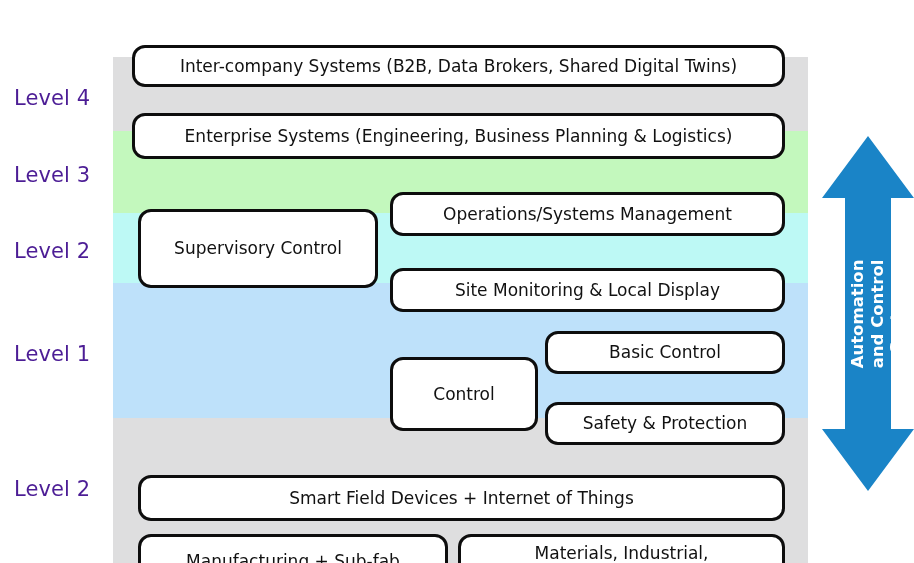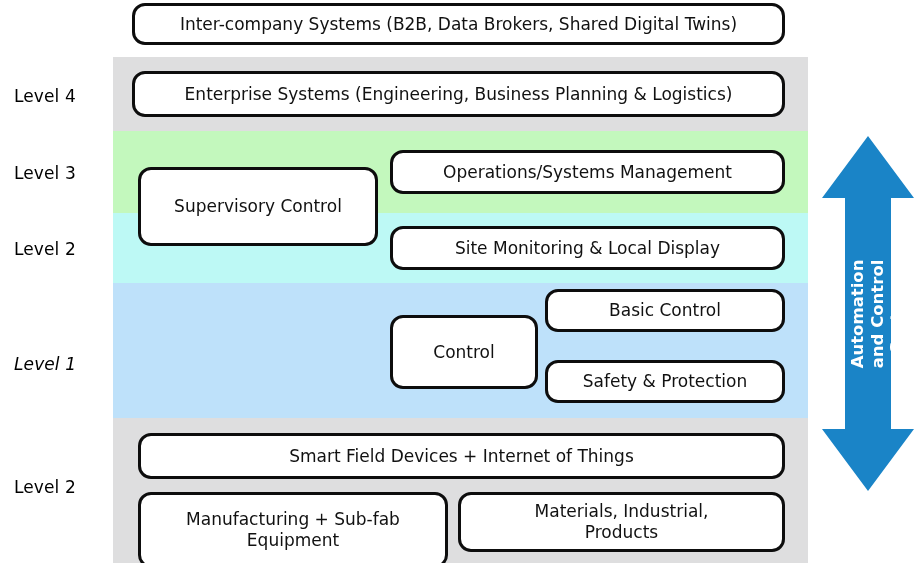--- a/index.html
+++ b/index.html
@@ -29,42 +29,43 @@
   .band-l3 { top: 131px; height: 82px;  background: #c3f8bd; }
   .band-l2 { top: 213px; height: 70px;  background: #bdf9f5; }
   .band-l1 { top: 283px; height: 135px; background: #bee1fa; }
   .band-l0 { top: 418px; height: 145px; background: #dededf; }
 
   
   .level-label {
     position: absolute;
     left: 14px;
     width: 95px;
-    font-size: 17px;
-    color: #000000;
+    font-size: 21px;
+    color: #4c1d95;
     letter-spacing: 0.1px;
     white-space: nowrap;
   }
 
   
   .node {
     position: absolute;
     box-sizing: border-box;
     background: #ffffff;
     border: 3.5px solid #0d0d0d;
     border-radius: 13px;
     display: flex;
     align-items: center;
     justify-content: center;
     text-align: center;
     font-size: 17px;
     line-height: 1.22;
     color: #111111;
     padding: 2px 6px;
     white-space: pre-line;
+    margin-top: 42px;
   }
 
   
   .arrow-wrap {
     position: absolute;
     left: 822px;
     top: 136px;
     width: 92px;
     height: 355px;
   }
@@ -97,21 +98,21 @@
 
   <div class="band band-l4"></div>
   <div class="band band-l3"></div>
   <div class="band band-l2"></div>
   <div class="band band-l1"></div>
   <div class="band band-l0"></div>
 
   <div class="level-label" style="top:86px;">Level 4</div>
   <div class="level-label" style="top:163px;">Level 3</div>
   <div class="level-label" style="top:239px;">Level 2</div>
-  <div class="level-label" style="top:354px;font-style:italic;">Level 1</div>
+  <div class="level-label" style="top:342px;">Level 1</div>
   <div class="level-label" style="top:477px;">Level 2</div>
 
   <div class="node" style="left:132px; top:3px;   width:653px; height:42px;">Inter-company Systems (B2B, Data Brokers, Shared Digital Twins)</div>
 
   <div class="node" style="left:132px; top:71px;  width:653px; height:46px;">Enterprise Systems (Engineering, Business Planning &amp; Logistics)</div>
 
   <div class="node" style="left:138px; top:167px; width:240px; height:79px;">Supervisory Control</div>
 
   <div class="node" style="left:390px; top:150px; width:395px; height:44px;">Operations/Systems Management</div>
 

